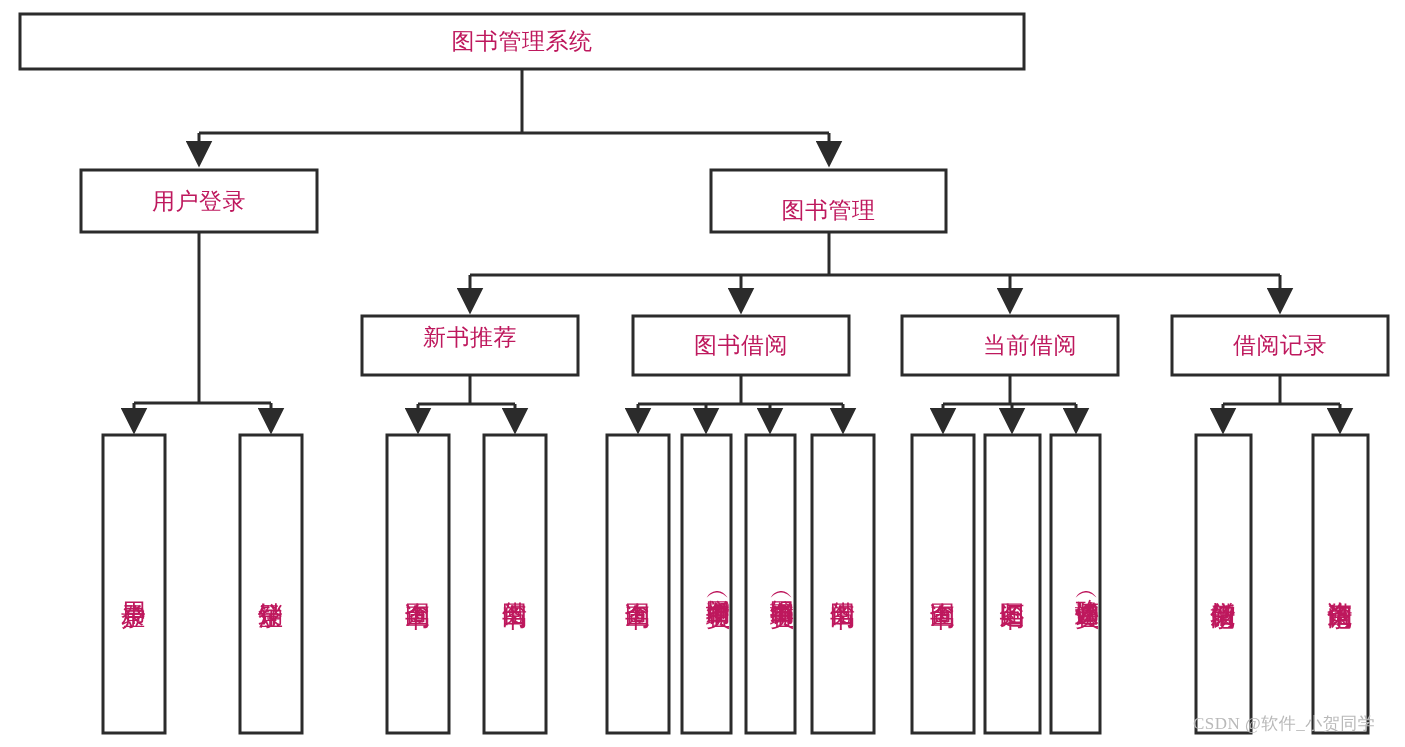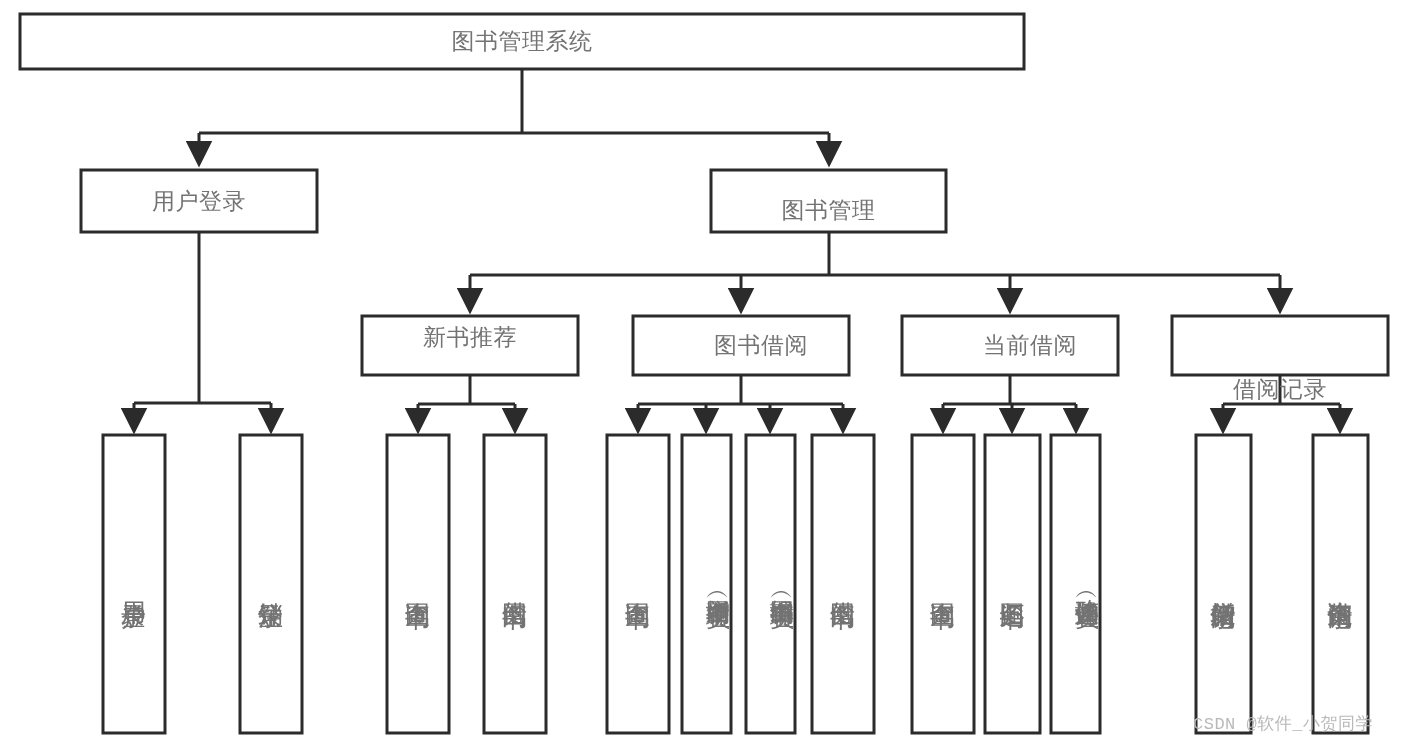--- a/index.html
+++ b/index.html
@@ -38,21 +38,21 @@
   }
   .arrow-head {
     fill: #2b2b2b;
     stroke: none;
   }
   .node-label {
     position: absolute;
     display: flex;
     align-items: center;
     justify-content: center;
-    color: #737373;
+    color: #be185d;
     font-family: "Liberation Sans", "DejaVu Sans", sans-serif;
     pointer-events: none;
     box-sizing: border-box;
   }
   .node-label.horizontal {
     font-size: 23px;
     line-height: 1.15;
     letter-spacing: 0.5px;
     white-space: nowrap;
   }
@@ -65,21 +65,21 @@
     align-items: center;
     justify-content: center;
     text-align: center;
   }
   .watermark {
     position: absolute;
     left: 1193px;
     top: 712px;
     font-size: 17px;
     color: #b9b9b9;
-    font-family: Liberation Mono, monospace;
+    font-family: Liberation Serif, serif;
     white-space: nowrap;
     letter-spacing: 0.5px;
     pointer-events: none;
   }
 </style>
 </head>
 <body>
 
 <div id="diagram-root">
 
@@ -158,23 +158,23 @@
     <path class="connector" marker-end="url(#arrow)" d="M 1223 404 L 1223 430"></path>
     <path class="connector" marker-end="url(#arrow)" d="M 1340 404 L 1340 430"></path>
   </svg>
 
   <div class="node-label horizontal" style="left:20px; top:14px; width:1004px; height:55px;">图书管理系统</div>
 
   <div class="node-label horizontal" style="left:81px; top:170px; width:236px; height:62px;">用户登录</div>
   <div class="node-label horizontal" style="left:711px; top:170px; width:235px; height:80px;">图书管理</div>
 
   <div class="node-label horizontal" style="left:362px; top:316px; width:216px; height:43px;">新书推荐</div>
-  <div class="node-label horizontal" style="left:633px; top:316px; width:216px; height:59px;margin-left:20px;">图书借阅</div>
+  <div class="node-label horizontal" style="left:633px; top:316px; width:216px; height:59px;">图书借阅</div>
   <div class="node-label horizontal" style="left:922px; top:316px; width:216px; height:59px;">当前借阅</div>
-  <div class="node-label horizontal" style="left:1172px; top:316px; width:216px; height:59px;margin-top:44px;">借阅记录</div>
+  <div class="node-label horizontal" style="left:1172px; top:316px; width:216px; height:59px;">借阅记录</div>
 
   <div class="node-label vertical" style="left:103px; top:435px; width:62px; height:298px;">用户登录</div>
   <div class="node-label vertical" style="left:240px; top:435px; width:62px; height:298px;">注销登录</div>
 
   <div class="node-label vertical" style="left:387px; top:435px; width:62px; height:298px;">查询图书</div>
   <div class="node-label vertical" style="left:484px; top:435px; width:62px; height:298px;">借阅图书</div>
 
   <div class="node-label vertical" style="left:607px; top:435px; width:62px; height:298px;">查询图书</div>
   <div class="node-label vertical" style="left:682px; top:435px; width:49px; height:298px; align-items:flex-start; font-size:24px;">新增图书（管理员）</div>
   <div class="node-label vertical" style="left:746px; top:435px; width:49px; height:298px; align-items:flex-start; font-size:24px;">编辑图书（管理员）</div>

